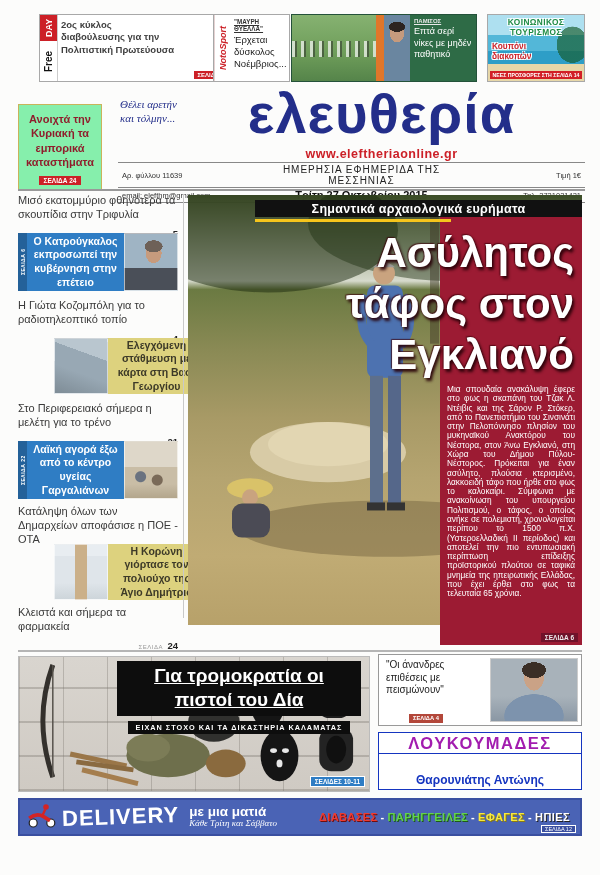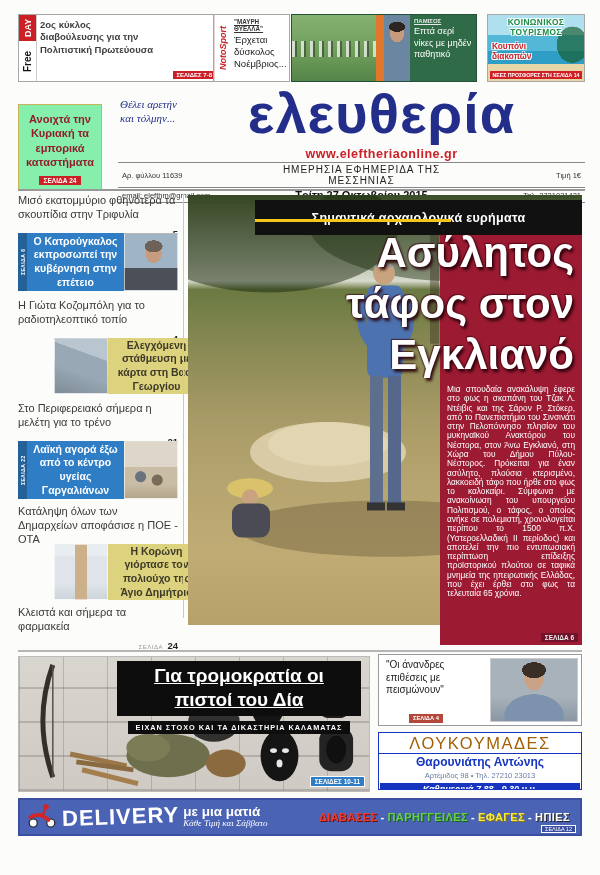--- a/index.html
+++ b/index.html
@@ -1,21 +1,21 @@
 <!DOCTYPE html>
 <html><head>
 <meta charset="utf-8">
 <style>
   html,body { margin:0; padding:0; background:#eee; font-family:"Liberation Sans",sans-serif; }
   .page { position:relative; width:600px; height:875px; background:#fcfcfb; margin:0 auto; overflow:hidden; }
   .vtext { writing-mode:vertical-rl; transform:rotate(180deg); display:flex; align-items:center; justify-content:center; }
 
   
   .topbox { position:absolute; top:14px; height:68px; box-sizing:border-box; overflow:hidden; }
-  #box-freeday { left:18px; width:200px; border:1px solid #a8a8a8; display:flex; background:#fff; }
+  #box-freeday { left:39px; width:200px; border:1px solid #a8a8a8; display:flex; background:#fff; }
   .fd-strip { width:17px; display:flex; flex-direction:column; border-right:1px solid #ccc; }
   .fd-day { background:#cc2027; color:#fff; font-weight:bold; font-size:9px; flex:0 0 26px; }
   .fd-free { color:#111; font-weight:bold; font-size:10px; flex:1; }
   .fd-text { flex:1; font-size:9.5px; font-weight:bold; color:#3f3f3f; padding:4px 3px; line-height:1.3; }
   .fd-photo { width:60px; position:relative;
     background: radial-gradient(circle at 30% 55%, rgba(70,90,140,.55) 6px, transparent 7px),
                 radial-gradient(circle at 65% 60%, rgba(120,90,60,.5) 6px, transparent 7px),
                 linear-gradient(180deg,#cdbb a0,#c9b7a0 0 40%,#b59d84 40% 70%,#8f7b66); }
   .badge-tiny { position:absolute; bottom:2px; right:2px; background:#cc2027; color:#fff; font-size:6px; font-weight:bold; padding:1px 3px; white-space:nowrap; }
 
@@ -92,21 +92,21 @@
   .photo-koroni { background: linear-gradient(90deg, transparent 0 38%, #cbb089 38% 62%, transparent 62%),
     linear-gradient(180deg,#e8edf1 0 20%,#dfe5ea 20% 70%,#cdd5da); }
   #sbrule { position:absolute; left:183px; top:194px; width:1px; height:424px; background:#c9c9c9; }
 
   
   #mainstory { position:absolute; left:188px; top:195px; width:394px; height:450px; }
   .ms-photo { position:absolute; left:0; right:0; top:0; bottom:20px;
     background: linear-gradient(180deg,#55663a 0%,#66754040 20%,#6b7a42 22%,#8a8a55 36%,#a89a66 52%,#b5a470 66%,#c0ab74 84%,#b7a16a 100%); }
   .ms-photo svg { position:absolute; inset:0; width:100%; height:100%; }
   .ms-maroon { position:absolute; right:0; top:5px; width:142px; bottom:0; background:#9c1b33; }
-  .ms-kicker { position:absolute; left:67px; top:5px; right:0; height:35px; background:#111; color:#fff; font-weight:bold; font-size:12.5px; display:flex; align-items:center; justify-content:center; letter-spacing:.3px; }
+  .ms-kicker { position:absolute; left:67px; top:5px; right:0; height:17px; background:#111; color:#fff; font-weight:bold; font-size:12.5px; display:flex; align-items:center; justify-content:center; letter-spacing:.3px; }
   .ms-kicker-u { position:absolute; left:67px; top:24px; width:196px; height:3px; background:#f6c51c; }
   .ms-headline { position:absolute; right:8px; top:32px; width:312px; font-size:42px; font-weight:bold; color:#fff; text-align:right; line-height:1.22;
     text-shadow:2px 3px 3px rgba(40,0,8,.9), -1px -1px 1px rgba(60,0,10,.6), 0 0 2px rgba(60,0,10,.8); }
   .ms-body { position:absolute; right:7px; top:190px; width:128px; font-size:8.3px; line-height:1.12; color:#fff; text-align:justify; }
   .ms-badge { position:absolute; right:4px; bottom:3px; background:#70122a; color:#eee; font-size:6.5px; font-weight:bold; padding:1px 4px; }
 
   #midrule { position:absolute; left:18px; top:650px; width:564px; height:2px; background:#b5b5b5; }
 
   
   #terror { position:absolute; left:18px; top:656px; width:352px; height:136px; border:1px solid #bbb; box-sizing:border-box;
@@ -125,30 +125,30 @@
   .qb-name { font-weight:bold; }
   .qb-badge { position:absolute; left:30px; bottom:2px; background:#b3473a; color:#fff; font-size:5.8px; font-weight:bold; padding:1px 4px; }
   .qb-photo { flex:0 0 86px; margin:3px; border:1px solid #ccc;
     background: radial-gradient(ellipse 30px 22px at 50% 92%, #7d93ad 98%, transparent 100%),
       radial-gradient(ellipse 12px 8px at 50% 18%, #3a2e26 99%, transparent 100%),
       radial-gradient(ellipse 10px 13px at 50% 30%, #caa286 99%, transparent 100%),
       linear-gradient(180deg,#a8b2ba 0 60%,#8a97a4); }
 
   
   #adbox { position:absolute; left:378px; top:732px; width:204px; height:58px; border:1.5px solid #1535c0; background:#fff; box-sizing:border-box; text-align:center; overflow:hidden; }
-  .ad-title { font-size:16.5px; font-weight:normal; color:#a16207; letter-spacing:1.5px; line-height:1.15; padding-top:1px; }
-  .ad-name { font-size:12px; font-weight:bold; color:#1535c0; border-top:1px solid #1535c0; line-height:1.2; padding:1px 0; }
+  .ad-title { font-size:16.5px; font-weight:bold; color:#a21caf; letter-spacing:1.5px; line-height:1.15; padding-top:1px; }
+  .ad-name { font-size:12px; font-weight:bold; color:#1535c0; border-top:1px solid #1535c0; line-height:1.2; padding:19px 0; }
   .ad-addr { font-size:7.5px; color:#6b7ba8; padding:1px 0 2px; }
   .ad-hours { background:#1535c0; color:#fff; font-size:9px; font-weight:bold; font-style:italic; padding:2px 0; box-shadow:inset 0 0 0 1px #fff; }
 
   
   #banner { position:absolute; left:18px; top:798px; width:564px; height:38px; background:#4a63b5; border:2px solid #3a4fa0; box-sizing:border-box; display:flex; align-items:center; }
   .bn-scooter { margin-left:6px; flex:0 0 auto; }
   .bn-title { font-size:22px; color:#fff; font-weight:bold; letter-spacing:1px; margin-left:4px; transform:rotate(-2deg); white-space:nowrap; }
-  .bn-mid { margin-left:4px; color:#fff; line-height:1.1; }
+  .bn-mid { margin-left:10px; color:#fff; line-height:1.1; }
   .bn-mid1 { font-size:13.5px; font-weight:bold; }
   .bn-mid2 { font-size:9px; font-style:italic; font-family:"Liberation Serif",serif; }
   .bn-words { margin-left:auto; margin-right:10px; font-size:11px; font-weight:bold; letter-spacing:.4px; display:flex; gap:3px; align-items:center; white-space:nowrap; }
   .w-red { color:#ef3b30; text-shadow:1px 1px 0 #6d0e0e; }
   .w-green { color:#63d14e; text-shadow:1px 1px 0 #1d5c14; }
   .w-yellow { color:#f7e93d; text-shadow:1px 1px 0 #8a7a10; }
   .w-white { color:#fff; text-shadow:1px 1px 0 #222; }
   .bn-sep { color:#fff; }
   .bn-badge { position:absolute; right:4px; bottom:1px; font-size:5.5px; color:#fff; border:1px solid #fff; padding:0 3px; background:#3a4fa0; }
 </style>
@@ -361,21 +361,21 @@
         <circle cx="9" cy="27" r="5" fill="#fff" stroke="#222" stroke-width="1.5"></circle>
         <circle cx="31" cy="27" r="5" fill="#fff" stroke="#222" stroke-width="1.5"></circle>
         <path d="M4 21 q9 -7 18 -2 l8 5" stroke="#d42424" stroke-width="4.5" fill="none"></path>
         <circle cx="25" cy="7" r="3.5" fill="#d42424"></circle>
         <path d="M24 10 l-4 9" stroke="#d42424" stroke-width="3"></path>
       </svg>
     </span>
     <span class="bn-title">DELIVERY</span>
     <span class="bn-mid">
       <div class="bn-mid1">με μια ματιά</div>
-      <div class="bn-mid2">Κάθε Τιμή και Σάββατο</div>
+      <div class="bn-mid2">Κάθε Τρίτη και Σάββατο</div>
     </span>
     <span class="bn-words">
       <span class="w-red">ΔΙΑΒΑΣΕΣ</span>
       <span class="bn-sep">-</span>
       <span class="w-green">ΠΑΡΗΓΓΕΙΛΕΣ</span>
       <span class="bn-sep">-</span>
       <span class="w-yellow">ΕΦΑΓΕΣ</span>
       <span class="bn-sep">-</span>
       <span class="w-white">ΗΠΙΕΣ</span>
     </span>

